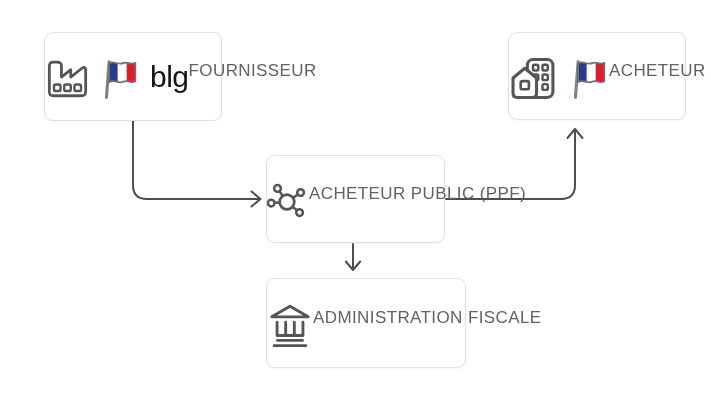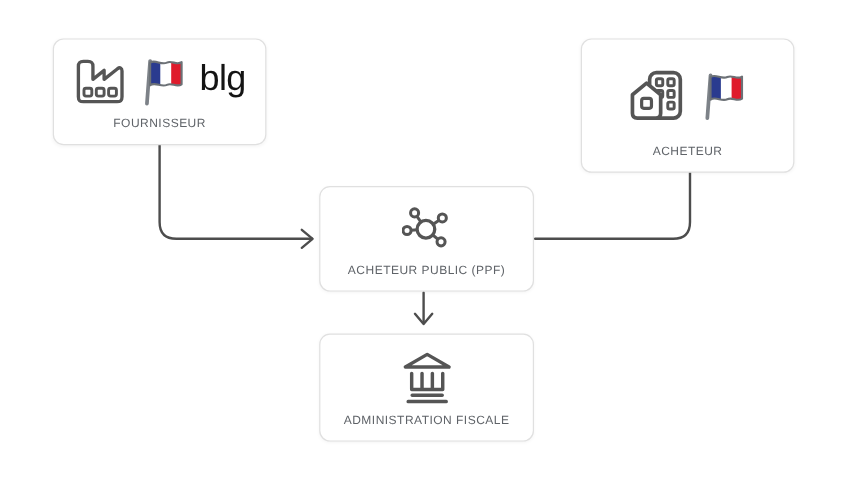--- a/index.html
+++ b/index.html
@@ -18,42 +18,41 @@
     pointer-events: none;
   }
   .node {
     position: absolute;
     background: #ffffff;
     border: 1px solid #e0e0e0;
     border-radius: 9px;
     box-sizing: border-box;
     box-shadow: 0 1px 3px rgba(0,0,0,0.04);
     display: flex;
-    flex-direction: column;
     align-items: center;
   }
   .icons {
     flex: 1;
     display: flex;
     align-items: center;
     justify-content: center;
     gap: 10px;
     padding-top: 4px;
   }
   .icon { display: inline-flex; align-items: center; }
   .logo {
     font-size: 30px;
     font-weight: 500;
     color: #141414;
     letter-spacing: -0.5px;
     line-height: 1;
     padding-bottom: 4px;
   }
   .label {
-    font-size: 10px;
+    font-size: 17px;
     color: #5f6368;
     letter-spacing: 0.4px;
     margin-bottom: 11px;
     white-space: nowrap;
   }
 </style>
 </head>
 <body>
 
 <div class="canvas">
@@ -97,21 +96,21 @@
             <rect x="24" y="3" width="8.5" height="23" fill="#df1b2c"></rect>
           </g>
           <path d="M8.2 6.2 C12 3.6 16.5 8.3 20.8 6.2 C24.5 4.4 28 8.4 31.8 5.9 L31.8 22.5 C28 25 24.5 21 20.8 22.9 C16.5 25 12 20.3 8.2 23.2 Z" stroke="#6c7176" stroke-width="1.6" fill="none" stroke-linejoin="round"></path>
         </svg>
       </span>
       <span class="logo">blg</span>
     </div>
     <div class="label">FOURNISSEUR</div>
   </div>
 
-  <div class="node" style="left:484px; top:32px; width:178px; height:112px;">
+  <div class="node" style="left:508px; top:32px; width:178px; height:88px;">
     <div class="icons">
       <span class="icon">
         <svg width="50" height="45" viewBox="0 0 48 44">
           <rect x="17.5" y="3.5" width="25" height="37" rx="5.5" stroke="#555555" stroke-width="3" fill="#ffffff"></rect>
           <rect x="23" y="8.5" width="5.2" height="5.6" rx="1.4" stroke="#555555" stroke-width="2.4" fill="none"></rect>
           <rect x="32.3" y="8.5" width="5.2" height="5.6" rx="1.4" stroke="#555555" stroke-width="2.4" fill="none"></rect>
           <rect x="23" y="18" width="5.2" height="5.6" rx="1.4" stroke="#555555" stroke-width="2.4" fill="none"></rect>
           <rect x="32.3" y="18" width="5.2" height="5.6" rx="1.4" stroke="#555555" stroke-width="2.4" fill="none"></rect>
           <rect x="32.3" y="27.5" width="5.2" height="5.6" rx="1.4" stroke="#555555" stroke-width="2.4" fill="none"></rect>
           <path d="M3.5 36.5 L3.5 21.5 L15 12 L26.5 21.5 L26.5 36.5 C26.5 39 25 40.5 22.5 40.5 L7.5 40.5 C5 40.5 3.5 39 3.5 36.5 Z" stroke="#555555" stroke-width="3" fill="#ffffff" stroke-linejoin="round"></path>
@@ -152,21 +151,21 @@
           <circle cx="10" cy="8" r="3.2" fill="#ffffff" stroke="#555555" stroke-width="2.4"></circle>
           <circle cx="32" cy="12" r="3.2" fill="#ffffff" stroke="#555555" stroke-width="2.4"></circle>
           <circle cx="4" cy="22" r="3.2" fill="#ffffff" stroke="#555555" stroke-width="2.4"></circle>
           <circle cx="31" cy="31" r="3.2" fill="#ffffff" stroke="#555555" stroke-width="2.4"></circle>
         </svg>
       </span>
     </div>
     <div class="label">ACHETEUR PUBLIC (PPF)</div>
   </div>
 
-  <div class="node" style="left:266px; top:278px; width:179px; height:90px;">
+  <div class="node" style="left:266px; top:278px; width:200px; height:90px;">
     <div class="icons">
       <span class="icon">
         <svg width="46" height="46" viewBox="0 0 48 48">
           <path d="M24 4.5 L43 15.5 L5 15.5 Z" stroke="#555555" stroke-width="3" fill="#ffffff" stroke-linejoin="round"></path>
           <path d="M10.5 21 L10.5 35 L37.5 35 L37.5 21 M19.5 21 L19.5 35 M28.5 21 L28.5 35" stroke="#555555" stroke-width="3" fill="none" stroke-linecap="round" stroke-linejoin="round"></path>
           <rect x="9.5" y="38.5" width="29" height="3" rx="1.4" fill="#555555"></rect>
           <rect x="6" y="44" width="36" height="3" rx="1.4" fill="#555555"></rect>
         </svg>
       </span>
     </div>

